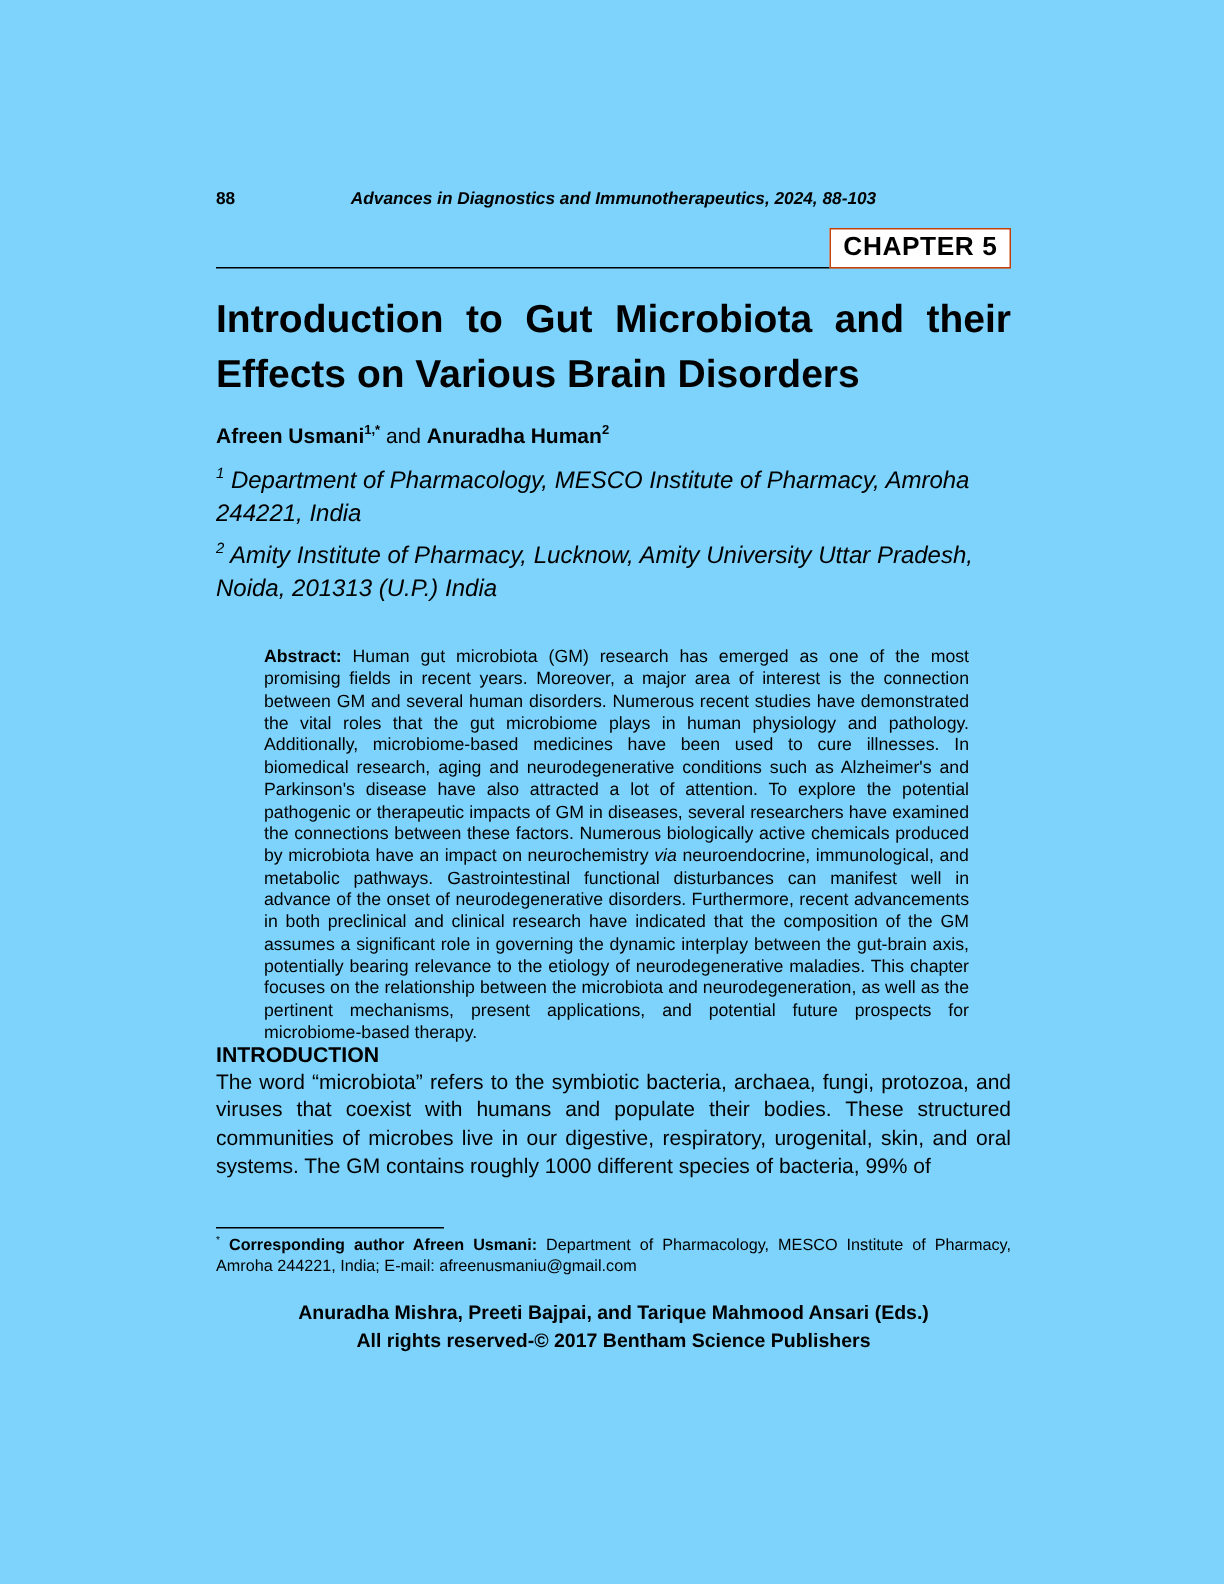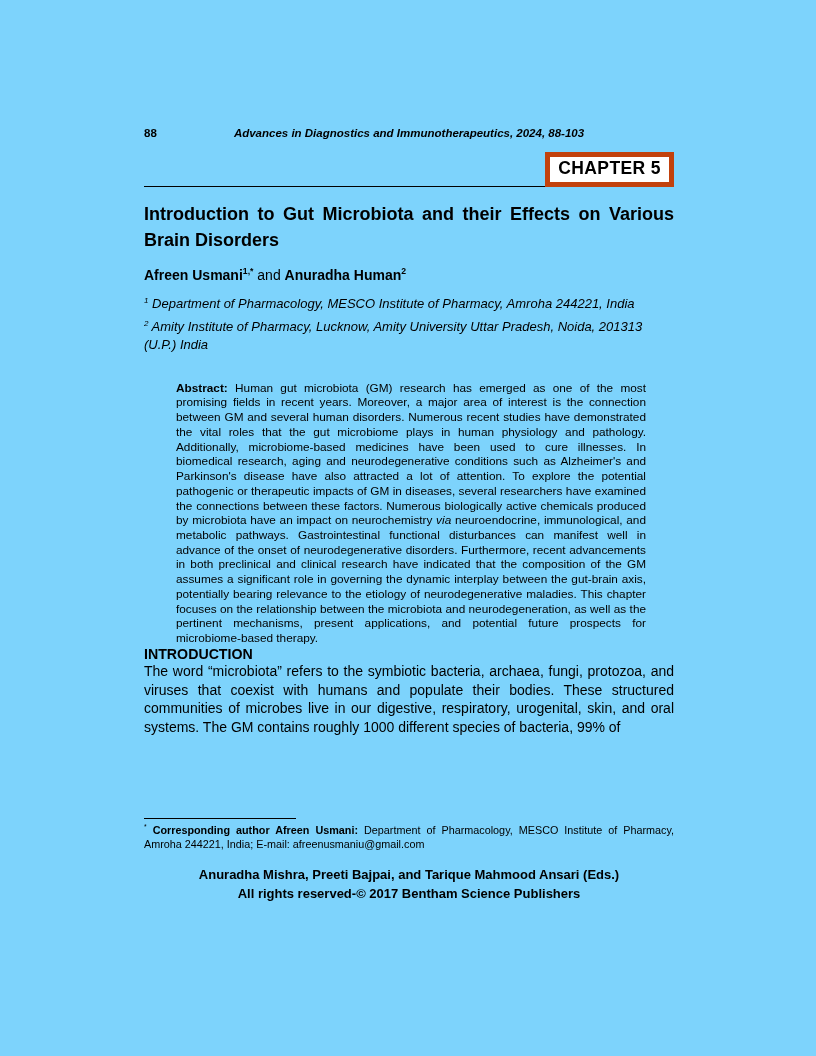--- a/index.html
+++ b/index.html
@@ -22,44 +22,44 @@
     font-weight: bold;
     text-align: center;
     margin-bottom: 13px;
   }
   .running-header .pagenum { position: absolute; left: 0; top: 0; }
   .running-title { font-style: italic; }
 
   .chapter-row { border-bottom: 1.5px solid #000; text-align: right; }
   .chapter-label {
     display: inline-block;
-    border: 5px solid #c2410c;
+    border: 1px solid #c2410c;
     padding: 1px 8px 3px;
     font-size: 17.5px;
     font-weight: bold;
     letter-spacing: 0.4px;
     margin-bottom: -1px;
     background: #fff;
   }
 
   .title {
-    font-size: 18px;
+    font-size: 26px;
     font-weight: bold;
     line-height: 1.42;
     text-align: justify;
     margin-top: 15px;
     margin-bottom: 14px;
   }
 
   .authors { font-size: 14px; margin-bottom: 12px; }
   .bold { font-weight: bold; }
   sup { font-size: 0.62em; vertical-align: super; line-height: 0; }
 
   .affiliation {
-    font-size: 13px;
+    font-size: 16px;
     font-style: italic;
     line-height: 1.4;
     margin-bottom: 5px;
   }
 
   .abstract {
     margin: 26px 28px 0 32px;
     font-size: 11.8px;
     line-height: 1.25;
     text-align: justify;

